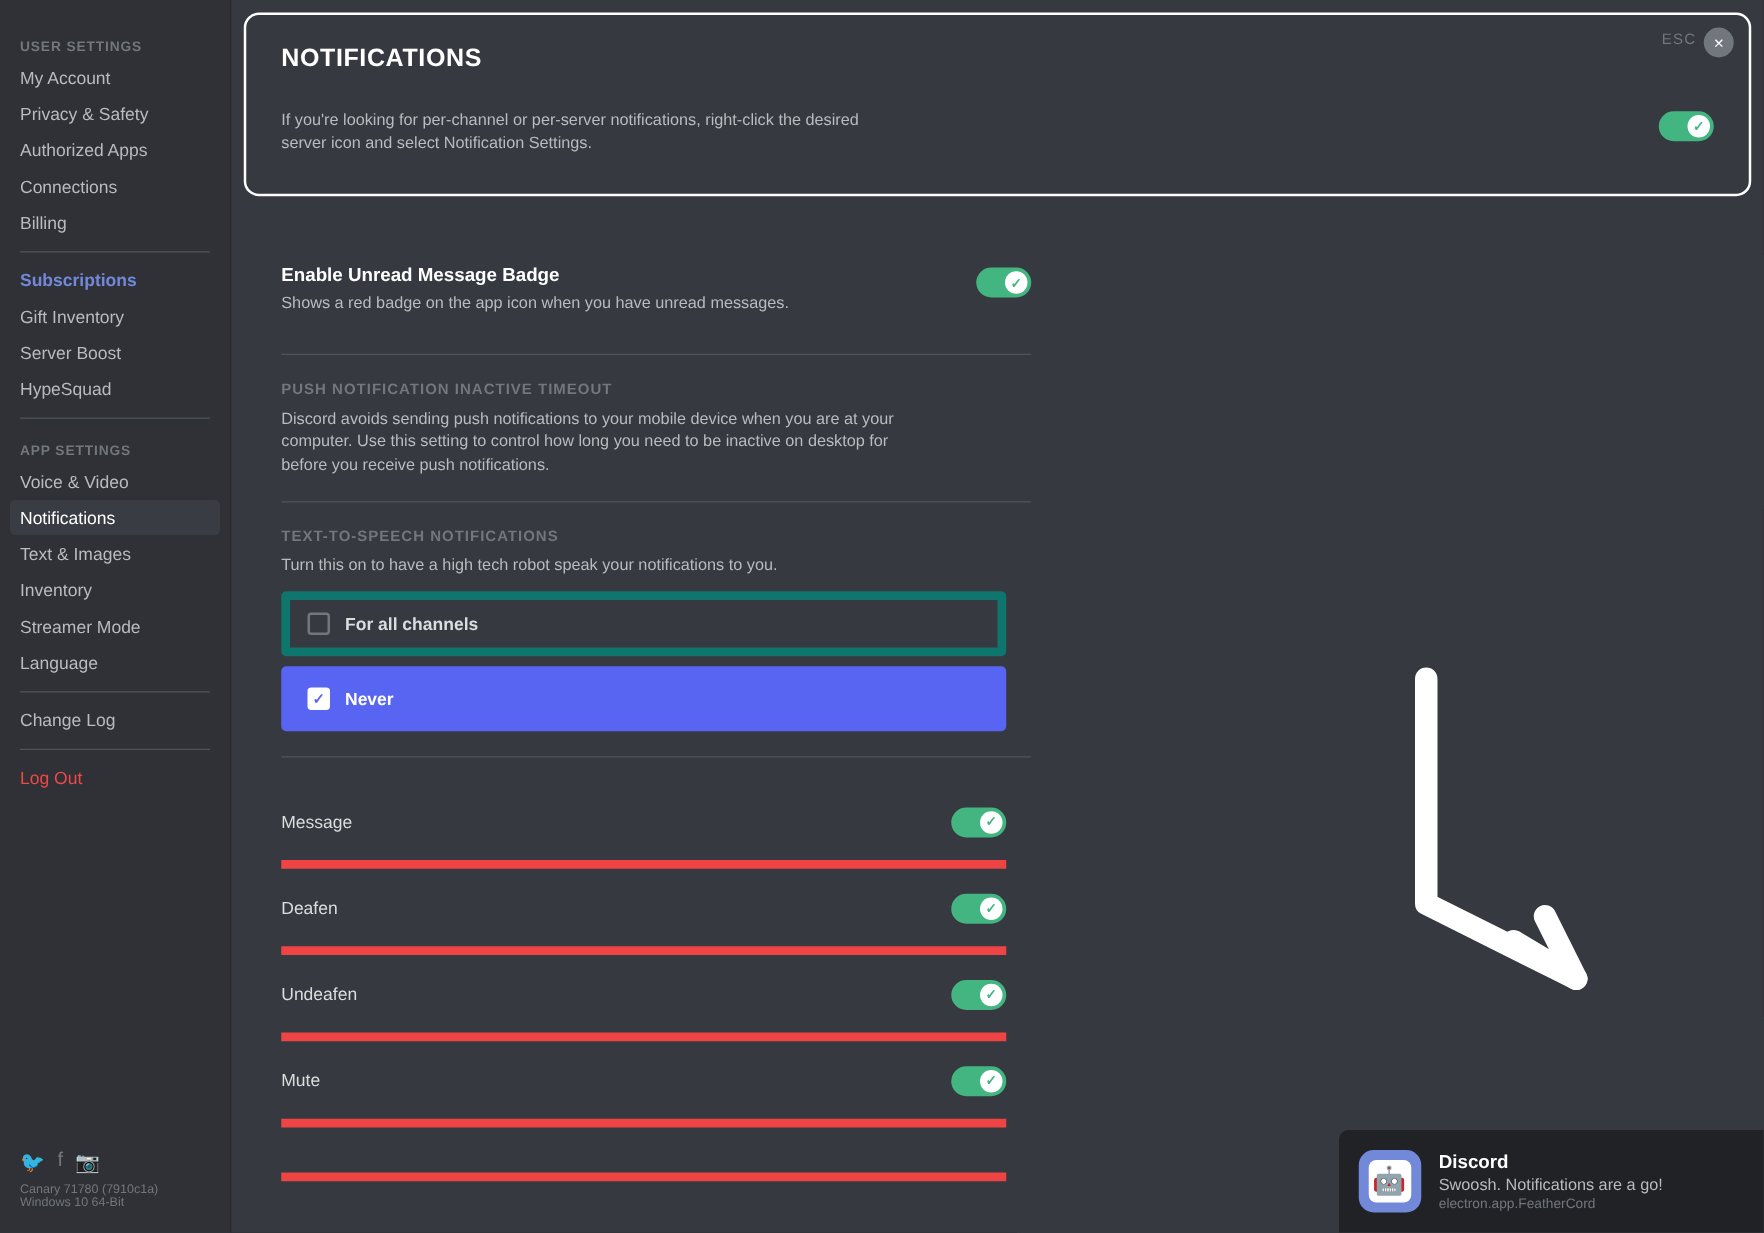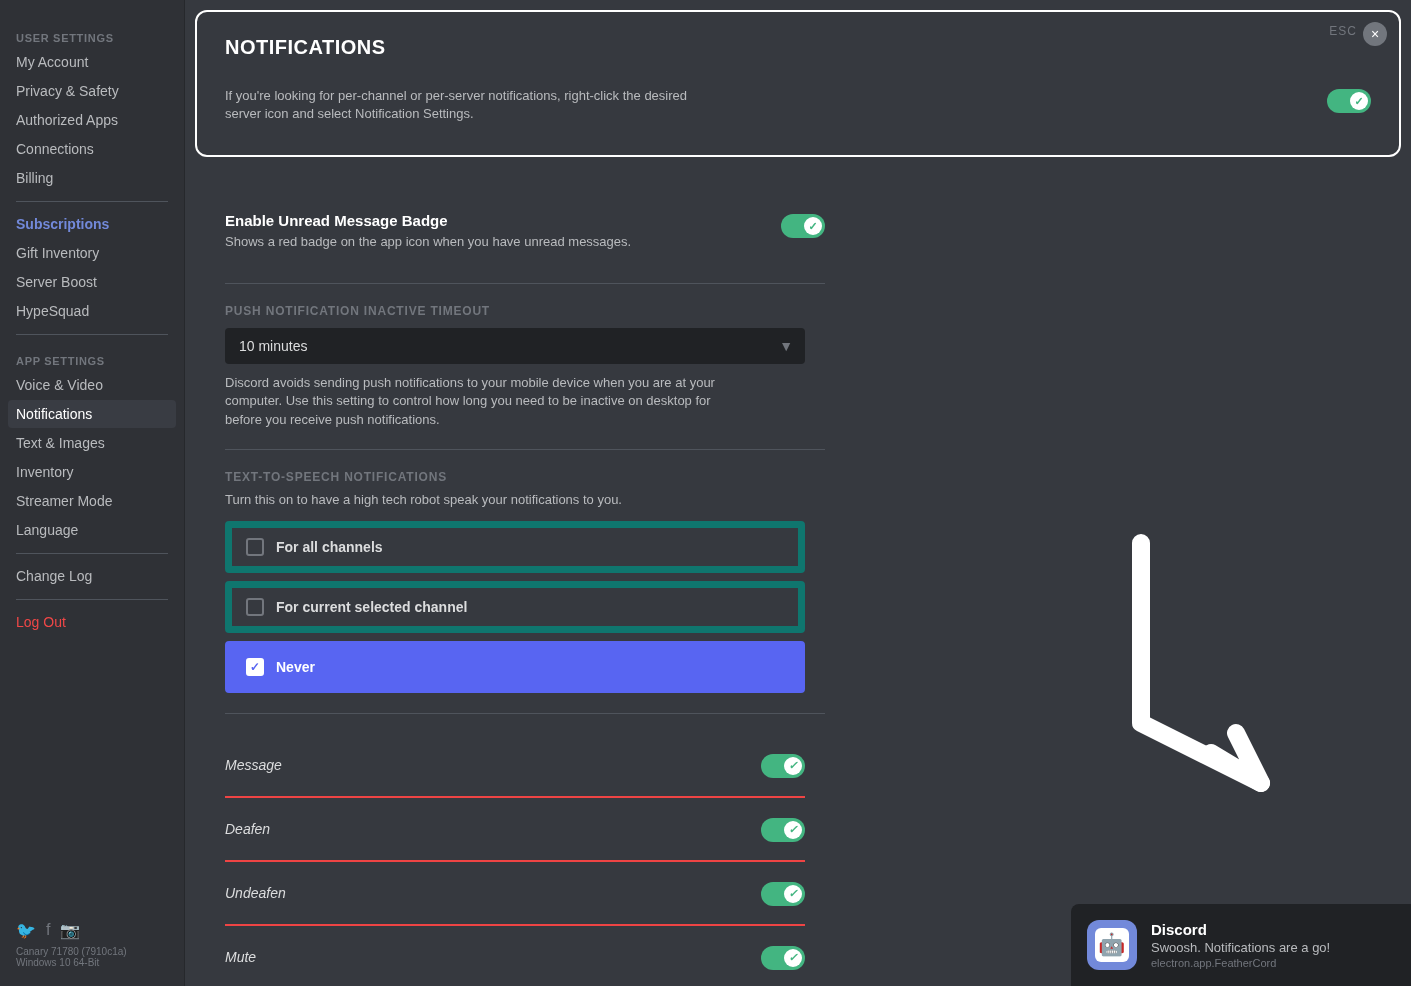--- a/index.html
+++ b/index.html
@@ -280,23 +280,22 @@
 
     
     .sounds-section {
       margin-top: 20px;
     }
     .sound-row {
       display: flex;
       align-items: center;
       justify-content: space-between;
       padding: 18px 0;
-      border-bottom: 2px solid #ef4444;
+      border-bottom: 7px solid #ef4444;
       max-width: 580px;
-      font-style: italic;
     }
     .sound-name {
       font-size: 14px;
       color: #dcddde;
     }
 
     
     .arrow-annotation {
       position: absolute;
       right: 80px;
@@ -471,52 +470,34 @@
           <span class="toggle-check">✓</span>
         </div>
       </div>
     </div>
   </div>
 
   <hr class="section-separator" style="max-width:600px;">
 
   <div style="max-width: 600px;">
     <div class="section-header">PUSH NOTIFICATION INACTIVE TIMEOUT</div>
-    <div class="dropdown-container">
-      <div class="dropdown-wrapper">
-        <select>
-          <option>1 minute</option>
-          <option>5 minutes</option>
-          <option selected="">10 minutes</option>
-          <option>15 minutes</option>
-          <option>30 minutes</option>
-          <option>1 hour</option>
-          <option>Never</option>
-        </select>
-        <span class="dropdown-arrow">▼</span>
-      </div>
-    </div>
     <div class="setting-desc" style="margin-top: 8px;">Discord avoids sending push notifications to your mobile device when you are at your computer. Use this setting to control how long you need to be inactive on desktop for before you receive push notifications.</div>
   </div>
 
   <hr class="section-separator" style="max-width:600px;">
 
   <div style="max-width: 600px;">
     <div class="section-header">TEXT-TO-SPEECH NOTIFICATIONS</div>
     <div class="tts-desc">Turn this on to have a high tech robot speak your notifications to you.</div>
 
     <div class="checkbox-row">
       <div class="checkbox"></div>
       <span class="checkbox-label">For all channels</span>
     </div>
 
-    <div class="checkbox-row">
-      <div class="checkbox"></div>
-      <span class="checkbox-label">For current selected channel</span>
-    </div>
 
     <div class="checkbox-row selected">
       <div class="checkbox checked">
         <span class="checkbox-checkmark">✓</span>
       </div>
       <span class="checkbox-label">Never</span>
     </div>
   </div>
 
   <hr class="section-separator" style="max-width:600px;">

